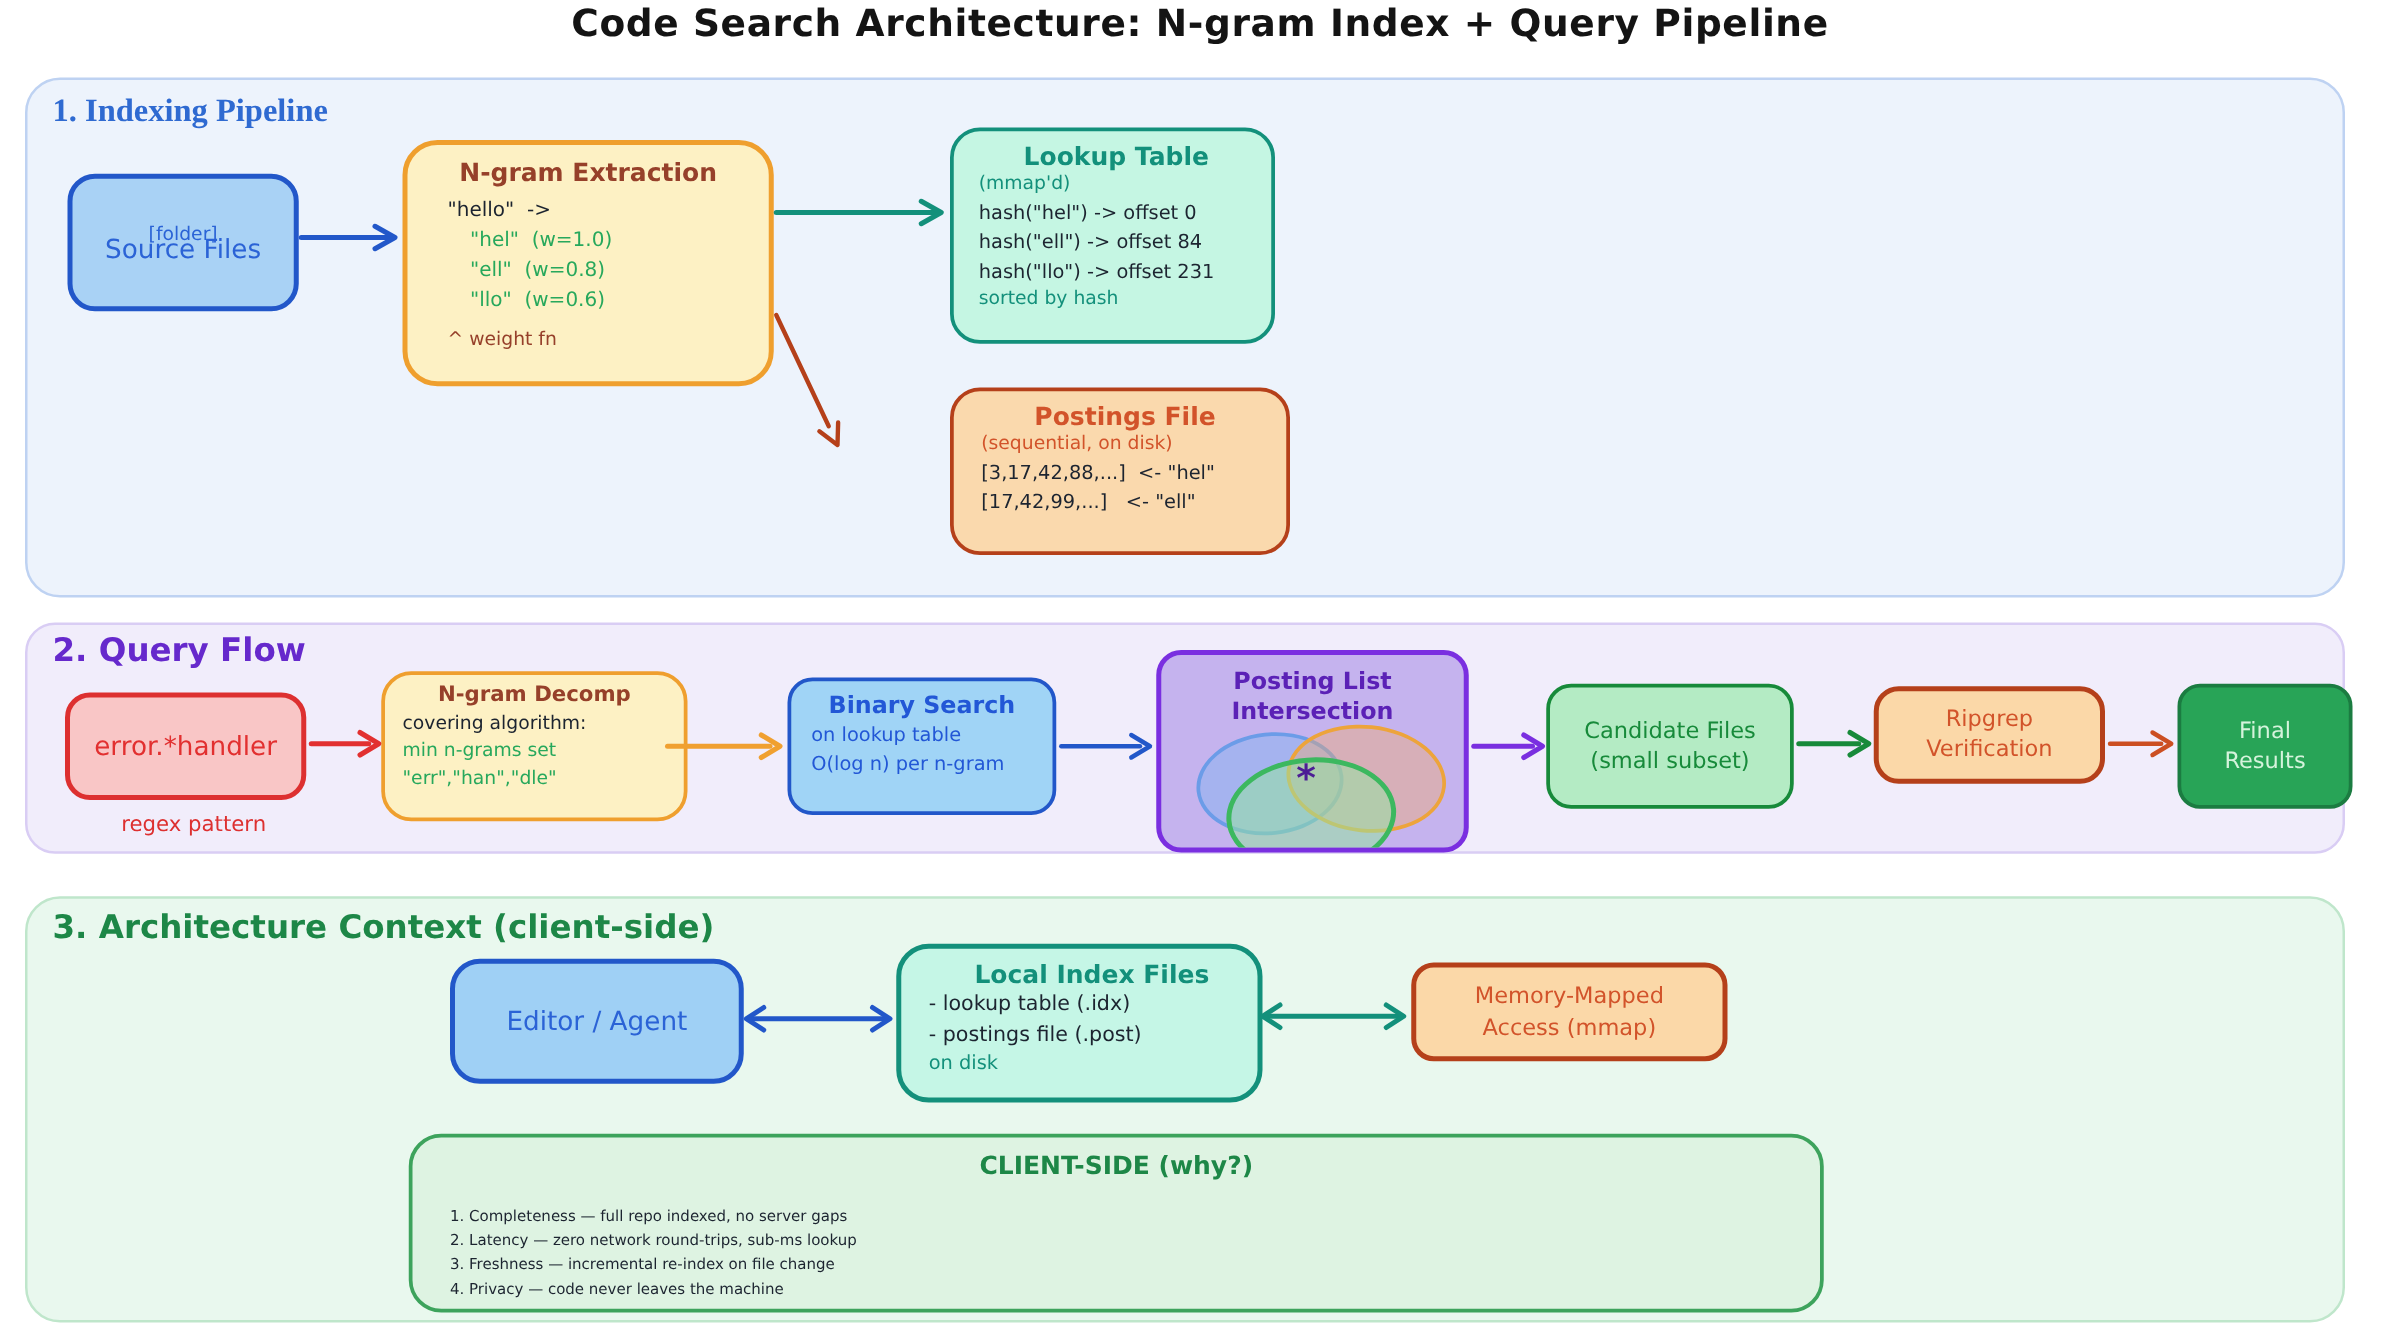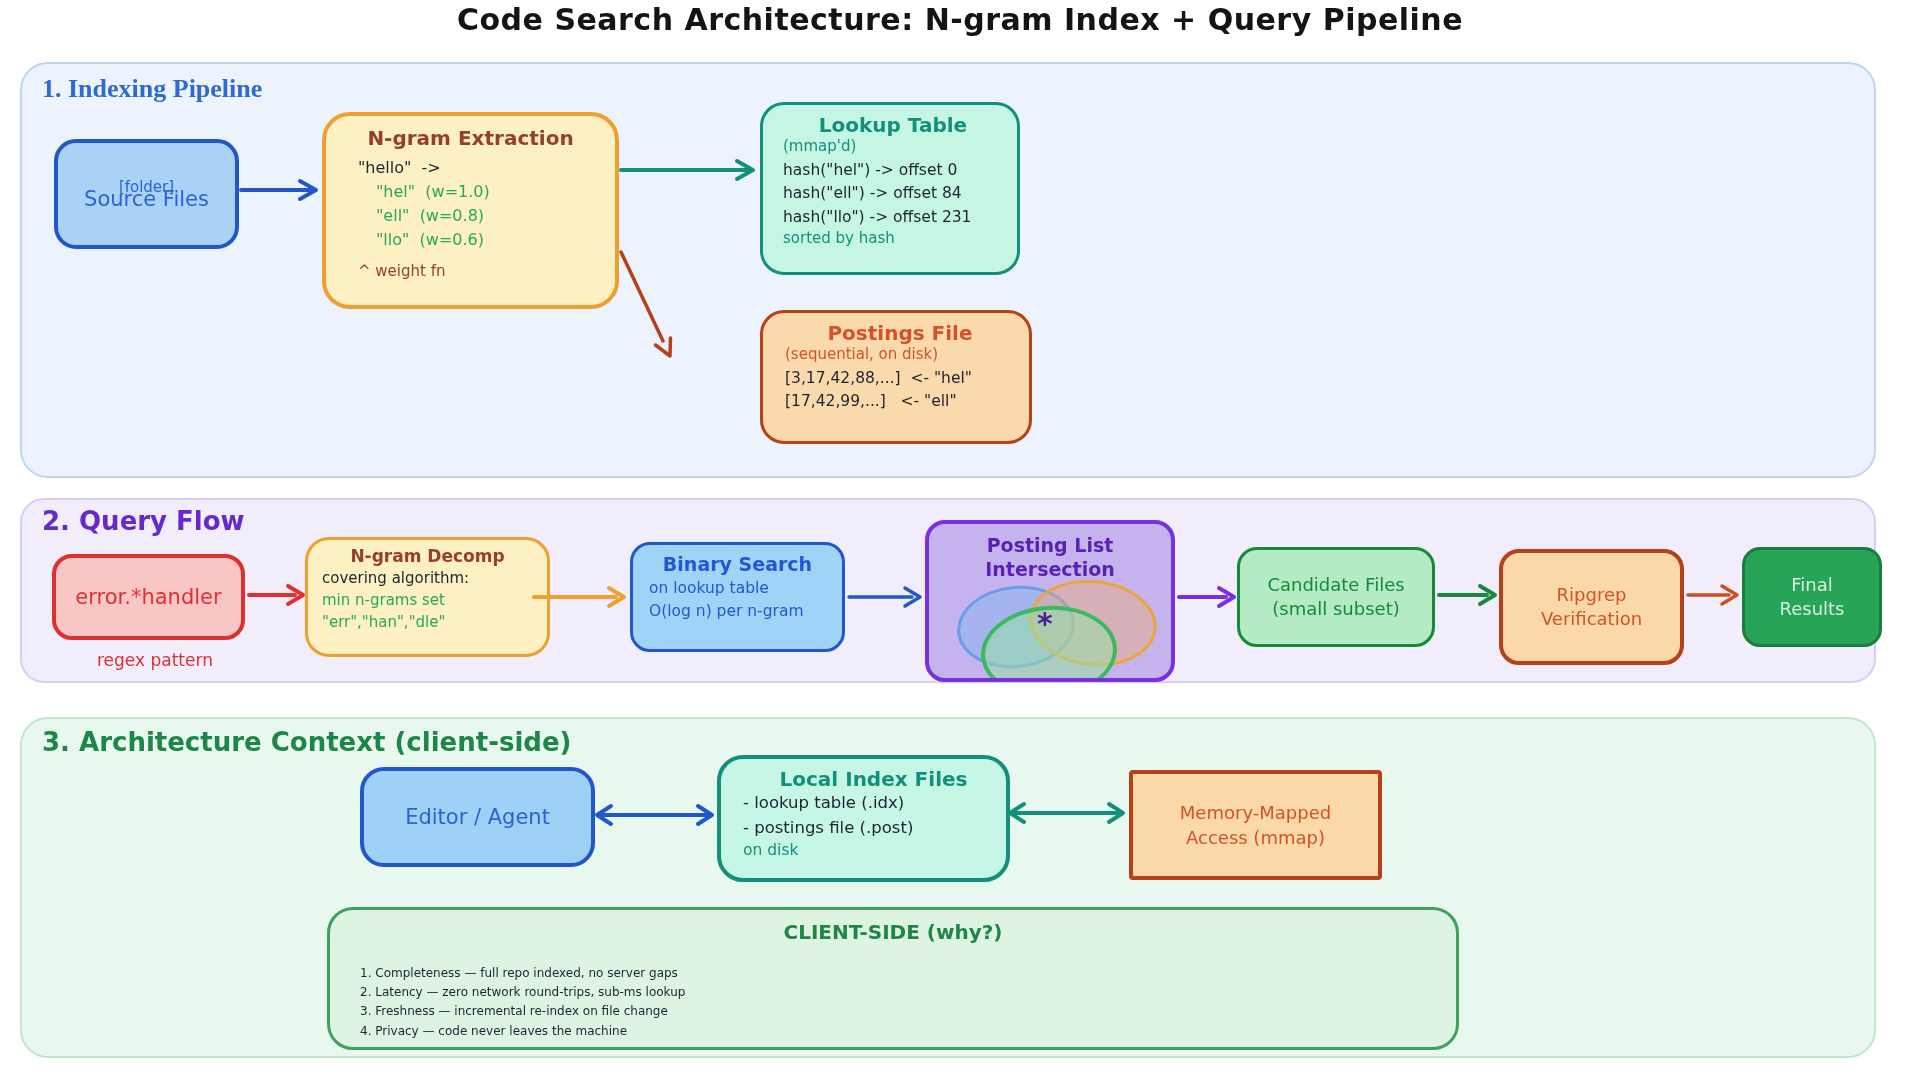--- a/index.html
+++ b/index.html
@@ -73,34 +73,34 @@
   .venn-title { text-align:center; font-size:19px; font-weight:bold; color:#5b21b6; line-height:1.25; }
   .venn-title.first { margin-top:10px; }
   .ellipse { position:absolute; border-radius:50%; }
   .e-blue   { left:28px;  top:62px; width:112px; height:76px; border:3.5px solid #6b9ce8; background:rgba(130,180,240,.48); transform:rotate(-6deg); }
   .e-orange { left:100px; top:56px; width:122px; height:80px; border:3.5px solid #eda43b; background:rgba(240,170,110,.42); transform:rotate(6deg); }
   .e-green  { left:52px;  top:82px; width:128px; height:84px; border:4px solid #3cb85f;   background:rgba(150,226,162,.55); transform:rotate(-4deg); }
   .venn-star { position:absolute; left:108px; top:82px; font-size:30px; font-weight:bold; color:#4c1d95; }
 
   .candidate { left:1215px; top:47px; width:198px; height:100px; border-radius:20px;
                border:3.5px solid #178a3a; background:#b4ebc4; color:#178a3a; font-size:18px; line-height:1.35; }
-  .ripgrep { left:1477px; top:49px; width:185px; height:116px; border-radius:20px;
+  .ripgrep { left:1477px; top:49px; width:185px; height:78px; border-radius:20px;
              border:4px solid #b5401a; background:#fbd8a8; color:#d2532a; font-size:18px; line-height:1.35; }
   .final { left:1720px; top:47px; width:140px; height:100px; border-radius:18px;
            border:3.5px solid #1b7c41; background:#28a457; color:#d5f3dc; font-size:18px; line-height:1.35; }
 
   
   .editor { left:338px; top:48px; width:235px; height:100px; border-radius:24px;
             border:4px solid #2257c9; background:#9fd0f5; color:#2b63d6; font-size:21px; }
   .local-index { left:695px; top:36px; width:293px; height:127px; border-radius:26px;
                  border:4px solid #13907b; background:#c5f6e6; padding:8px 16px 0 22px; }
   .local-index .bx-title { padding-left:14px; }
   .local-index .code { font-size:16.5px; }
   .local-index .lfoot { font-size:15.5px; }
-  .mmap { left:1107px; top:51px; width:253px; height:110px; border-radius:4px;
+  .mmap { left:1107px; top:51px; width:253px; height:79px; border-radius:18px;
           border:4px solid #b5401a; background:#fbd8a8; color:#d2532a; font-size:18px; line-height:1.4; }
   .client-side { left:305px; top:188px; width:1132px; height:143px; border-radius:26px;
                  border:3px solid #3da35c; background:#def3e2; padding:10px 26px; }
   .client-side .bx-title { color:#1d8747; margin-bottom:20px; }
   .client-side .code { font-size:12px; line-height:1.6; padding-left:4px; }
 
   .arrows { position:absolute; left:0; top:0; width:1920px; height:1072px; pointer-events:none; }
 </style>
 </head>
 <body>

